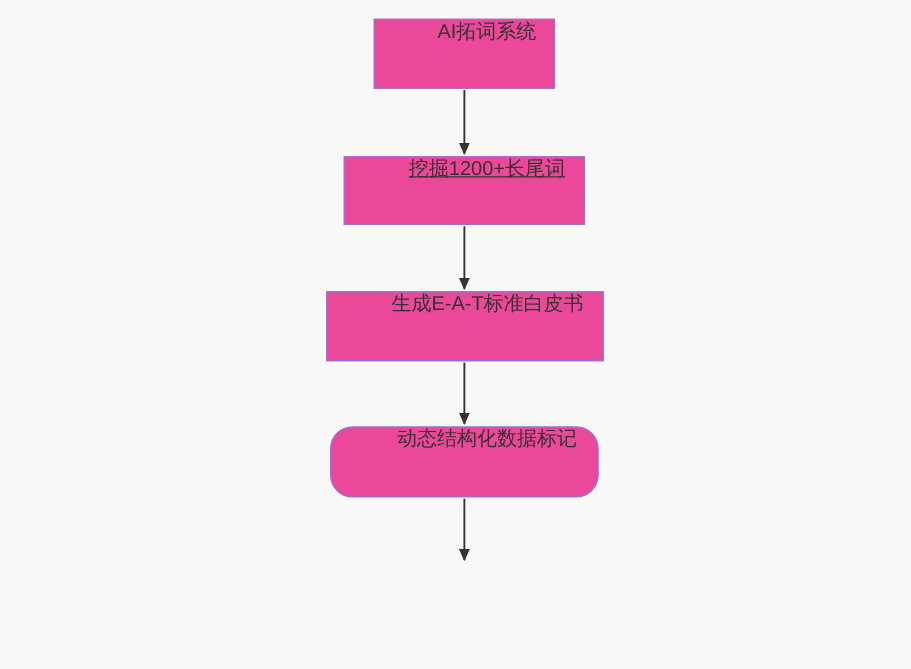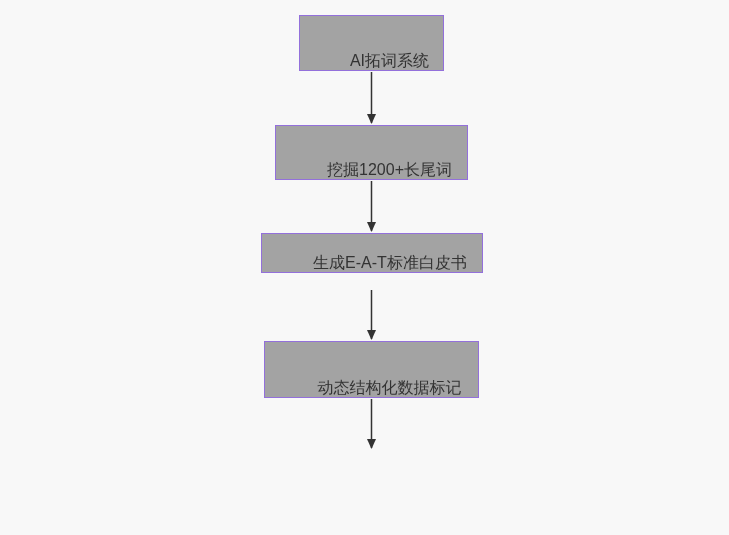--- a/index.html
+++ b/index.html
@@ -22,36 +22,36 @@
     position: absolute;
     left: 0;
     top: 0;
     width: 729px;
     height: 535px;
     pointer-events: none;
   }
   .node {
     position: absolute;
     box-sizing: border-box;
-    background: #a3a3a3;
+    background: #ec4899;
     border: 1px solid #9370DB;
     display: flex;
-    align-items: flex-end;
+    align-items: flex-start;
     justify-content: center;
     color: #333333;
     font-size: 16px;
     line-height: 1.2;
     white-space: nowrap;
     padding-left: 36px;
   }
   
   .node-1 { left: 299px; top: 15px;  width: 145px; height: 56px; }
-  .node-2 { left: 275px; top: 125px; width: 193px; height: 55px; }
-  .node-3 { left: 261px; top: 233px; width: 222px; height: 40px; }
-  .node-4 { left: 264px; top: 341px; width: 215px; height: 57px; }
+  .node-2 { left: 275px; top: 125px; width: 193px; height: 55px; text-decoration: underline; }
+  .node-3 { left: 261px; top: 233px; width: 222px; height: 56px; }
+  .node-4 { left: 264px; top: 341px; width: 215px; height: 57px; border-radius: 18px; }
   .node-5 { left: 254px; top: 450px; width: 235px; height: 57px; }
 </style>
 </head>
 <body>
 
 <div class="canvas">
 
   <svg class="edges-svg" viewBox="0 0 729 535" xmlns="http://www.w3.org/2000/svg">
     <defs>
       <marker id="arrowhead" markerWidth="10" markerHeight="9" refX="9" refY="4.5" orient="auto" markerUnits="userSpaceOnUse">

